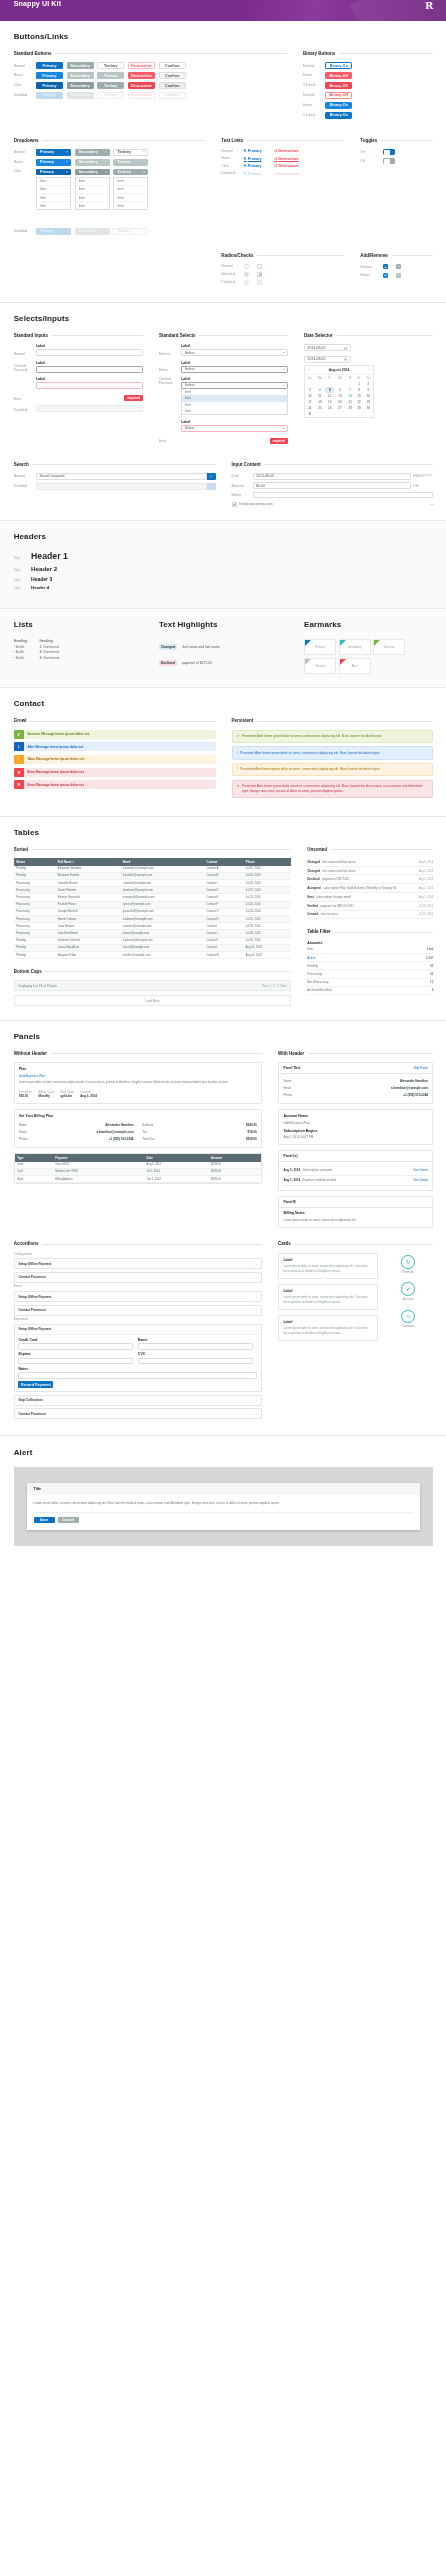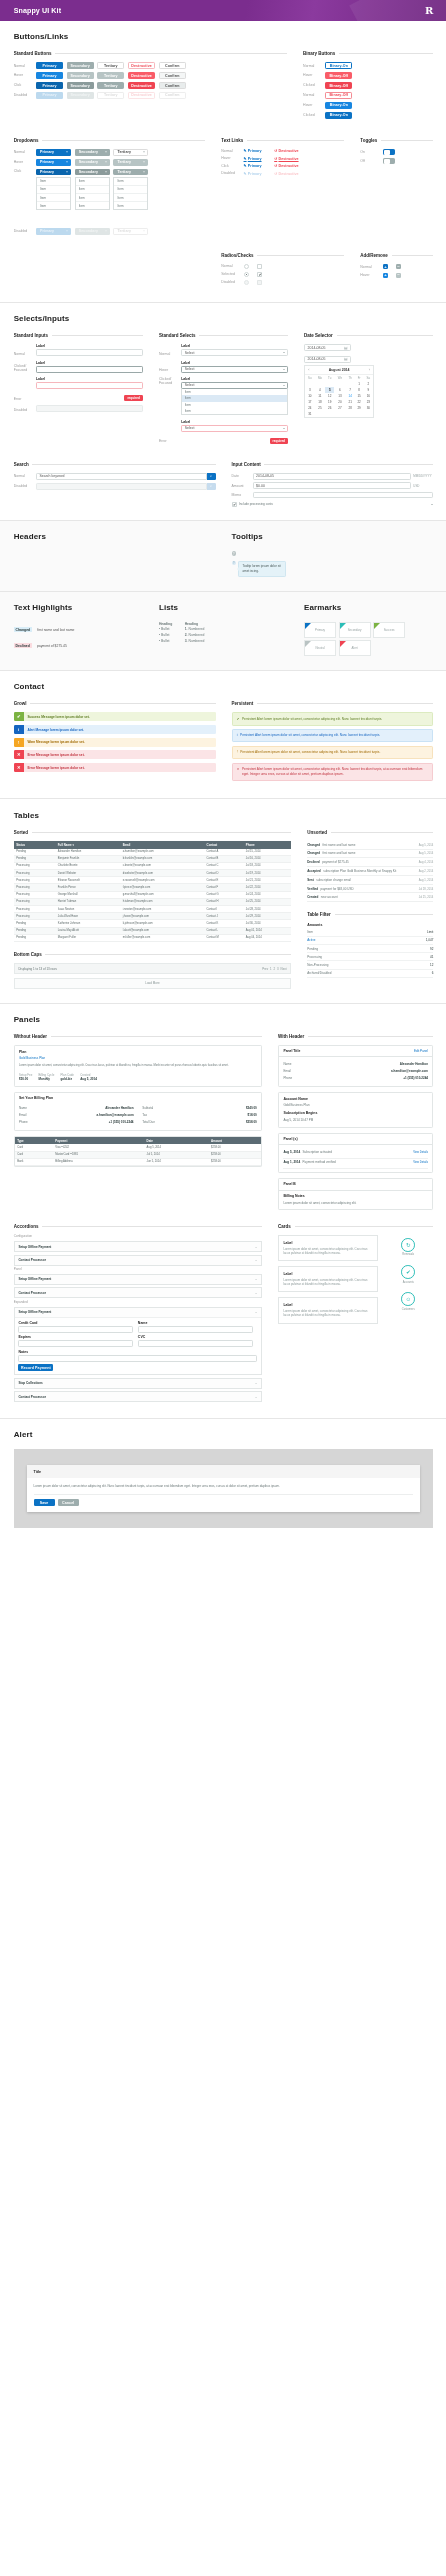--- a/index.html
+++ b/index.html
@@ -6,21 +6,21 @@
   body {
     width: 447px;
     font-family: "Liberation Sans", sans-serif;
     background: #ffffff;
     color: #333;
     -webkit-font-smoothing: antialiased;
   }
   .topbar {
     height: 21px;
     background: linear-gradient(100deg,#7b2d8e 0%,#7b2d8e 55%,#8b3a9e 70%,#6f2480 100%);
-    display:flex; align-items:center; justify-content:space-between;
+    display:flex; align-items:flex-start; justify-content:space-between;
     padding: 0 13.7px;
     position:relative; overflow:hidden;
   }
   .topbar:after{
     content:""; position:absolute; right:-25px; top:-25px; width:112px; height:74px;
     background:rgba(255,255,255,0.07); transform:rotate(-28deg);
   }
   .topbar-title { color:#fff; font-size:7.1px; font-weight:bold; letter-spacing:0.1px; z-index:2;}
   .topbar-logo { color:#fff; font-size:10px; font-weight:bold; z-index:2; font-family:"DejaVu Serif",serif;}
 
@@ -745,62 +745,70 @@
         <span class="sel-arrow"></span>
       </div>
     </div>
   </div>
 </div>
 
 <div class="section alt">
   <div class="cols">
     <div class="col">
       <h2 class="sec-title">Headers</h2>
-    </div>
-    <div class="col">
-      <h2 class="sec-title">Tooltips</h2>
-      <div style="margin-bottom:5px">
-          <span class="qmark">?</span>
-        </div>
-      <div style="display:flex;align-items:flex-start;gap:2.5px">
-        <span class="qmark lt">?</span>
-        <div class="tooltip">Tooltip lorem ipsum dolor sit amet iscing.</div>
-      </div>
+      <div id="headers-list">
+          <div class="hrow">
+            <div class="hsize">30px</div>
+            <div style="font-size: 8.7px; font-weight: bold; color: rgb(34, 34, 34);">Header 1</div>
+          </div>
+          <div class="hrow">
+            <div class="hsize">20px</div>
+            <div style="font-size: 6.2px; font-weight: bold; color: rgb(34, 34, 34);">Header 2</div>
+          </div>
+          <div class="hrow">
+            <div class="hsize">16px</div>
+            <div style="font-size: 5px; font-weight: bold; color: rgb(34, 34, 34);">Header 3</div>
+          </div>
+          <div class="hrow">
+            <div class="hsize">14px</div>
+            <div style="font-size: 4.3px; font-weight: bold; color: rgb(34, 34, 34);">Header 4</div>
+          </div>
+        </div>
     </div>
   </div>
 </div>
 
 <div class="section alt" style="border-top:none">
   <div class="cols">
-    <div class="col">
-      <h2 class="sec-title">Text Highlights</h2>
-      <div style="margin-bottom:5px">
-        <span class="hl-changed">Changed</span>
-        <span class="hl-text">first name and last name</span>
-      </div>
-      <div>
-        <span class="hl-declined">Declined</span>
-        <span class="hl-text">payment of $275.45</span>
-      </div>
-    </div>
     <div class="col">
       <h2 class="sec-title">Lists</h2>
       <div style="display:flex;gap:12.4px">
         <div class="lst">
           <div class="lst-h">Heading</div>
           <div>• <span>Bullet</span></div>
           <div>• <span>Bullet</span></div>
           <div>• <span>Bullet</span></div>
         </div>
         <div class="lst">
           <div class="lst-h">Heading</div>
           <div><b>1.</b> <span>Numbered</span></div>
           <div><b>2.</b> <span>Numbered</span></div>
           <div><b>3.</b> <span>Numbered</span></div>
         </div>
+      </div>
+    </div>
+    <div class="col">
+      <h2 class="sec-title">Text Highlights</h2>
+      <div style="margin-bottom:5px">
+        <span class="hl-changed">Changed</span>
+        <span class="hl-text">first name and last name</span>
+      </div>
+      <div>
+        <span class="hl-declined">Declined</span>
+        <span class="hl-text">payment of $275.45</span>
       </div>
     </div>
     <div class="col">
       <h2 class="sec-title">Earmarks</h2>
       <div style="display:flex;gap:2.5px;flex-wrap:wrap" id="earmarks-list">
           <div class="earmark">
             <div class="corner "></div>
             <span>Primary</span>
           </div>
           <div class="earmark">

